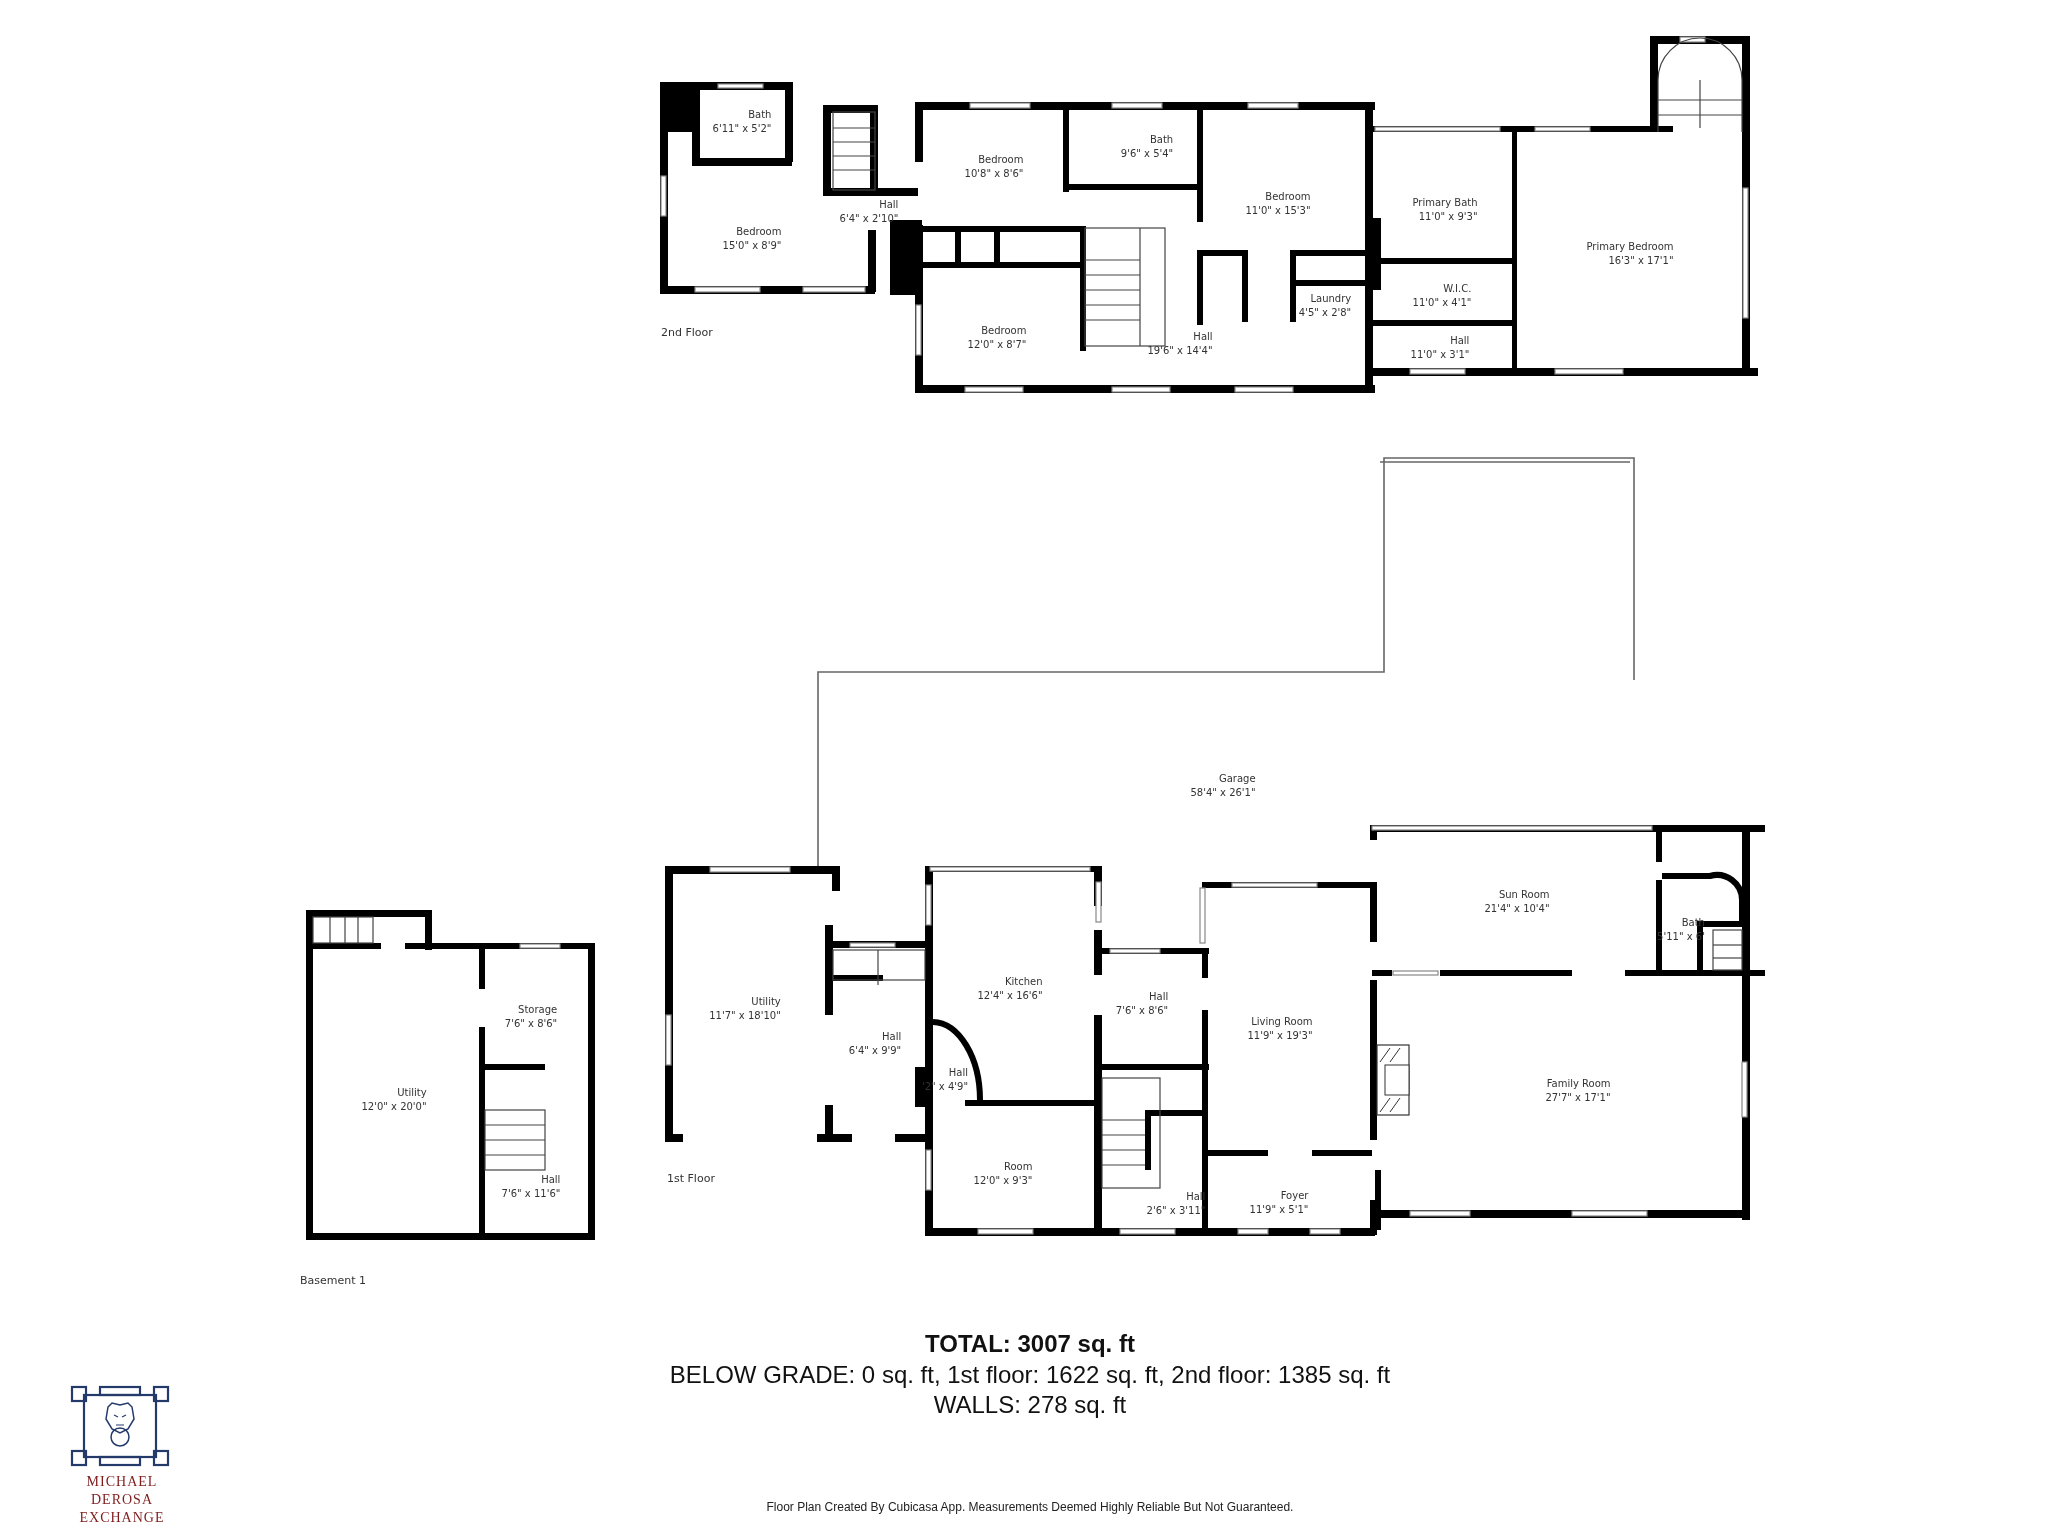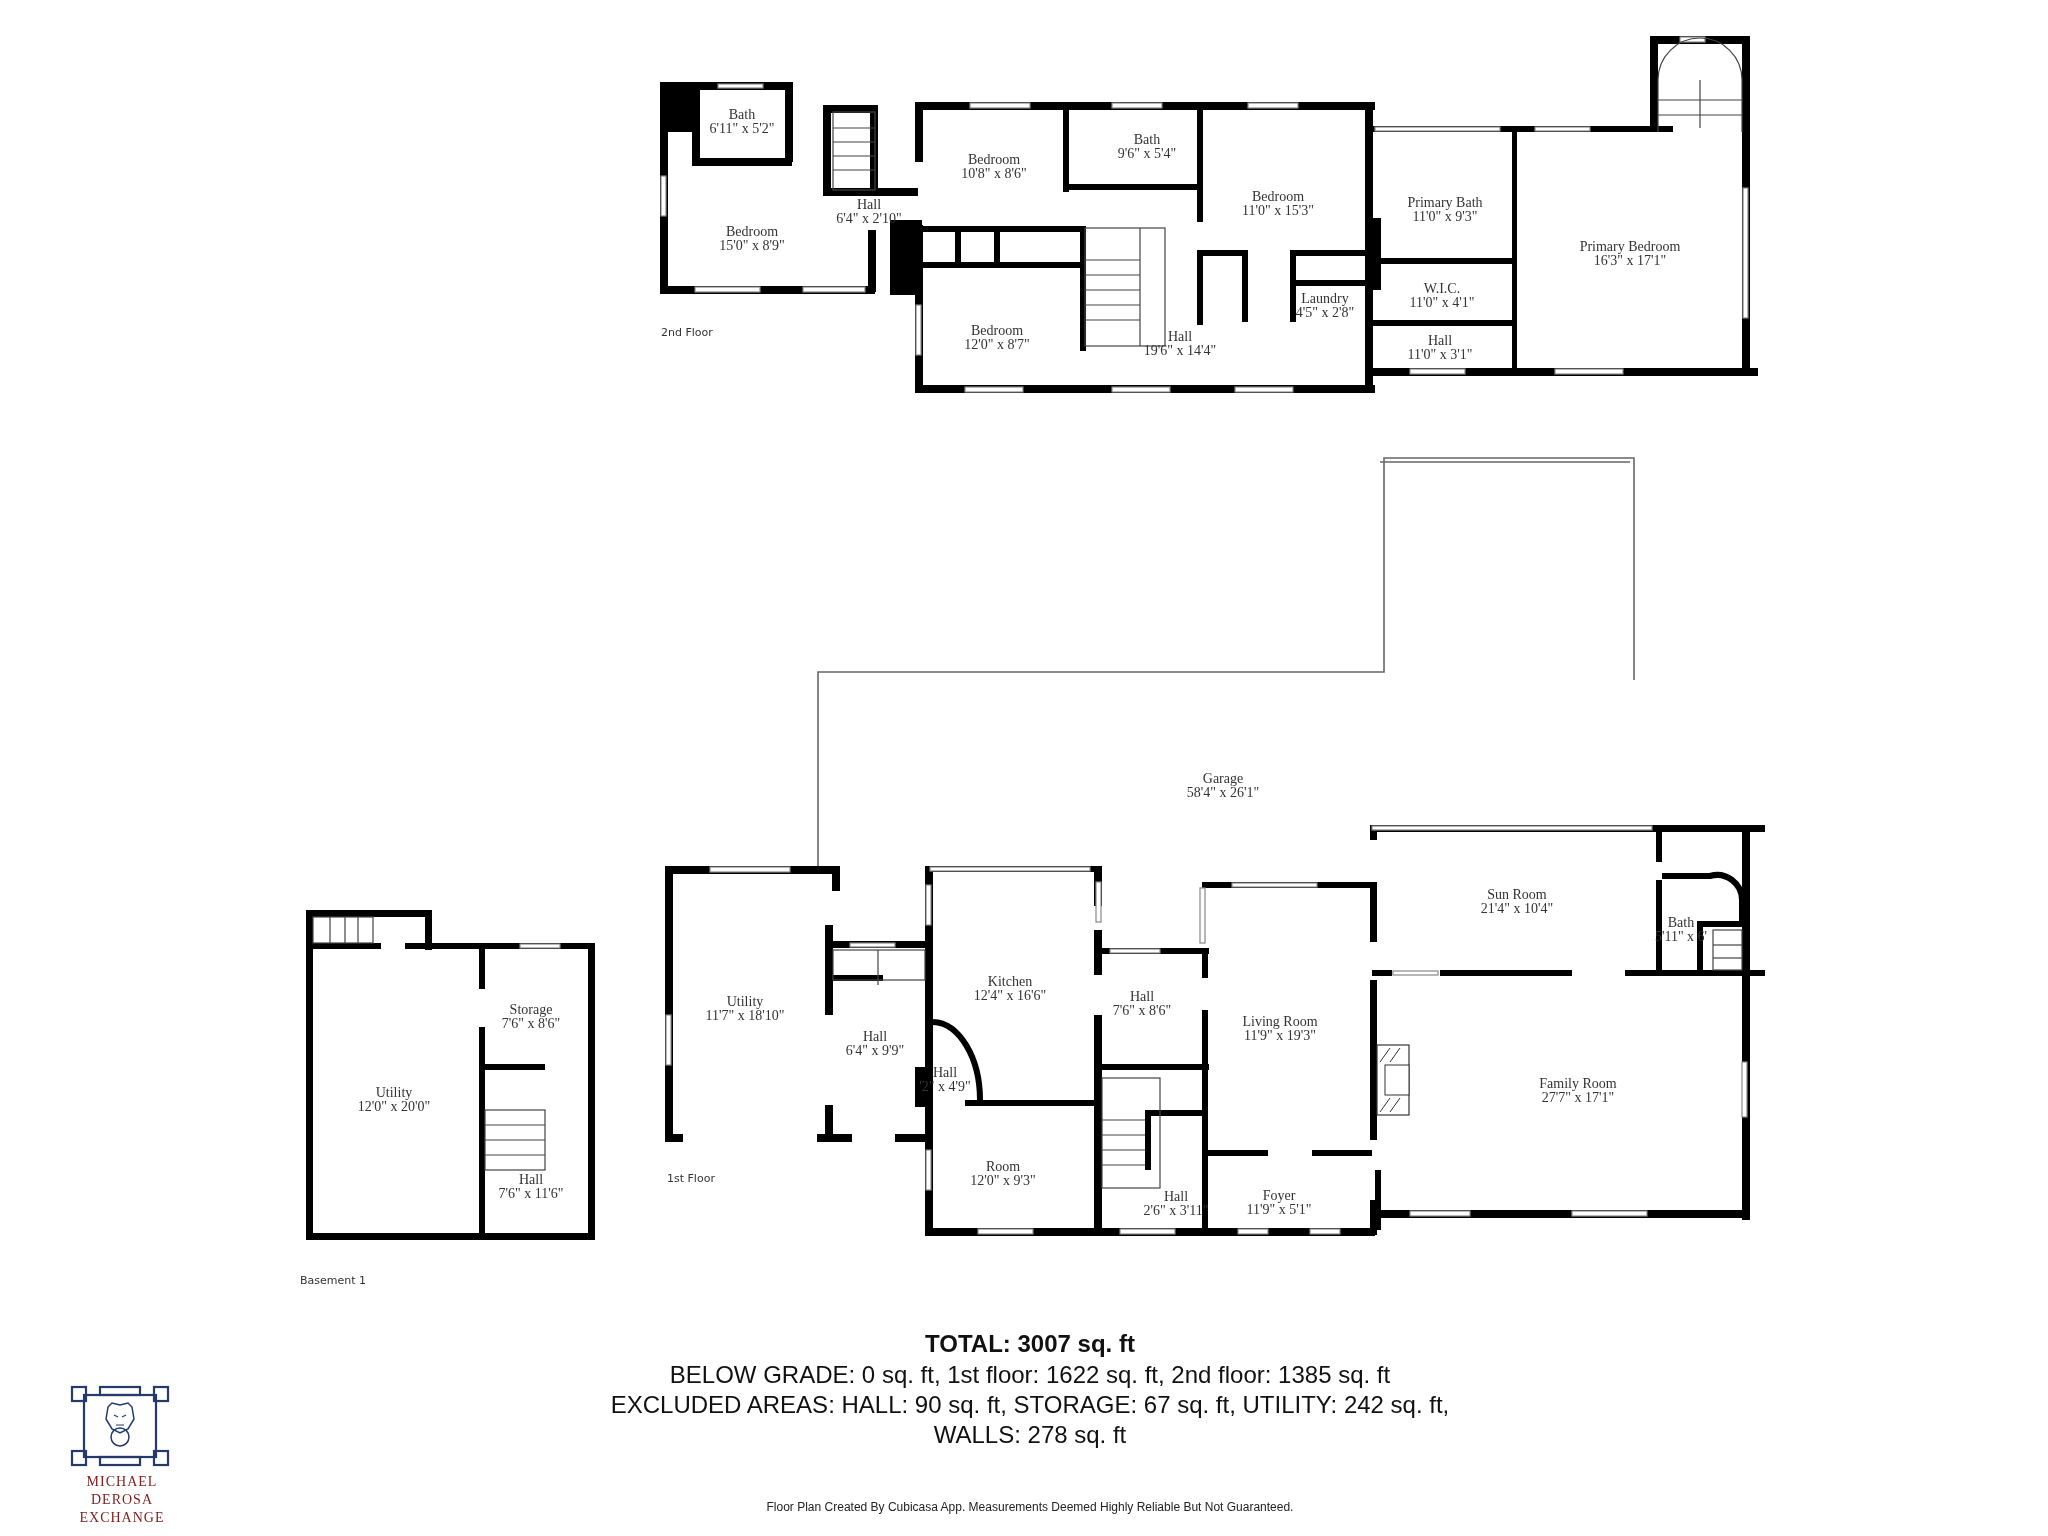--- a/index.html
+++ b/index.html
@@ -2,21 +2,21 @@
 <html><head>
 <meta charset="utf-8">
 <style>
   html, body { margin:0; padding:0; background:#ffffff; }
   body { width:2048px; height:1536px; position:relative; overflow:hidden; font-family:"DejaVu Sans", sans-serif; color:#222; }
   #plan { position:absolute; left:0; top:0; width:2048px; height:1536px; }
   .wall { fill:#000; }
   .win { fill:#fff; stroke:#888; stroke-width:1.2; }
   .thin { fill:none; stroke:#666; stroke-width:1.6; }
   .stair { fill:none; stroke:#444; stroke-width:1.2; }
-  .room-label { position:absolute; text-align:center; font-size:14px; line-height:14px; color:#333; transform:translateX(-50%); white-space:nowrap;font-family:Liberation Serif, serif; }
+  .room-label { position:absolute; text-align:right; font-size:10px; line-height:14px; color:#333; transform:translateX(-50%); white-space:nowrap; }
   .floor-label { position:absolute; font-size:11px; color:#333; }
   .summary { position:absolute; left:0; width:1460px; left:300px; text-align:center; font-family:"Liberation Sans", sans-serif; color:#111; }
   .summary .total { font-size:24px; font-weight:bold; line-height:32px; margin-top:0; }
   .summary .line { font-size:24px; line-height:30px; }
   .disclaimer { position:absolute; top:1500px; left:300px; width:1460px; text-align:center; font-size:12px; font-family:"Liberation Sans", sans-serif; color:#222; }
   .logo { position:absolute; left:58px; top:1385px; width:150px; }
   .logo svg { display:block; margin-left:12px; }
   .logo .brand { font-family:"Liberation Serif", serif; color:#7f1d1d; font-size:14px; letter-spacing:1px; text-align:center; width:128px; margin-top:6px; line-height:18px; }
 </style>
 </head>
@@ -350,21 +350,20 @@
   <div class="room-label" style="left:531px;top:1173px;">
       <div>Hall</div>
       <div>7'6" x 11'6"</div>
     </div>
   <div class="floor-label" style="left:300px;top:1274px;">Basement 1</div>
 </div>
 
 <div class="summary" style="top:1328px;">
   <div class="total">TOTAL: 3007 sq. ft</div>
   <div class="line">BELOW GRADE: 0 sq. ft, 1st floor: 1622 sq. ft, 2nd floor: 1385 sq. ft</div>
-  <div class="line">EXCLUDED AREAS: HALL: 90 sq. ft, STORAGE: 67 sq. ft, UTILITY: 242 sq. ft,</div>
   <div class="line">WALLS: 278 sq. ft</div>
 </div>
 <div class="disclaimer">Floor Plan Created By Cubicasa App. Measurements Deemed Highly Reliable But Not Guaranteed.</div>
 
 <div class="logo">
   <svg width="100" height="82" viewBox="0 0 100 82">
     <g fill="none" stroke="#243a6b" stroke-width="2.2">
       <rect x="14" y="10" width="72" height="62"></rect>
       <rect x="2" y="2" width="14" height="14"></rect>
         <rect x="84" y="2" width="14" height="14"></rect>

